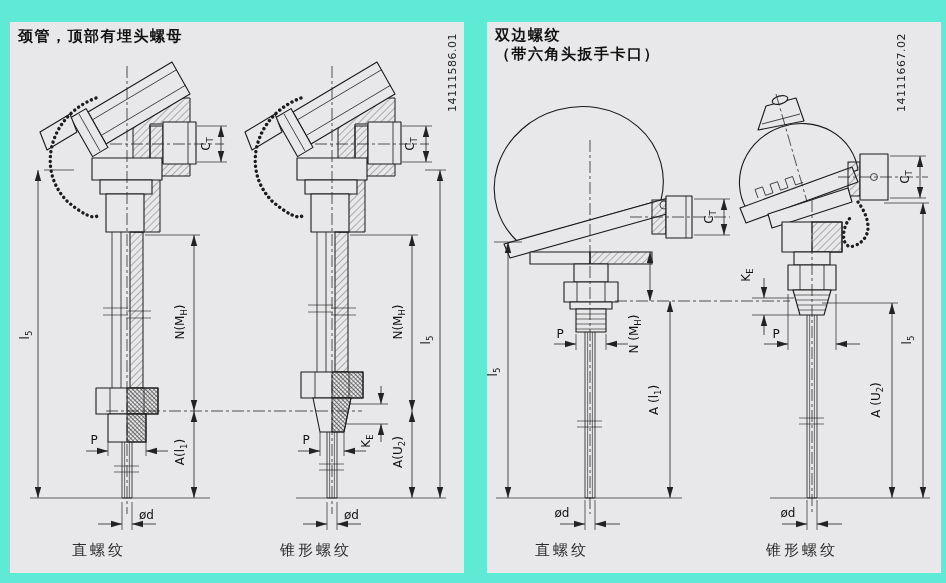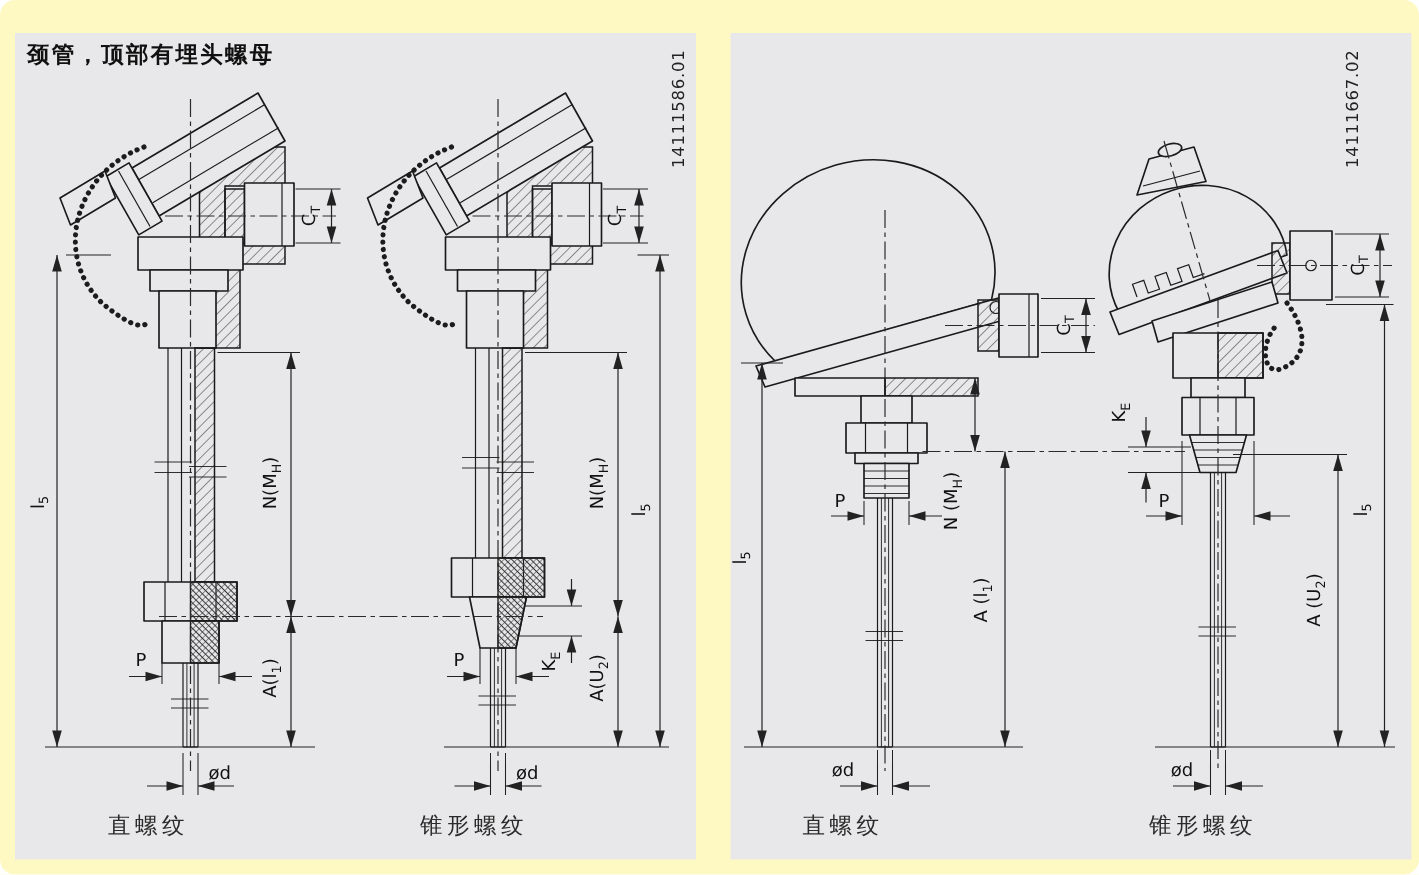--- a/index.html
+++ b/index.html
@@ -1,17 +1,17 @@
 <!DOCTYPE html>
 <html><head>
 <meta charset="utf-8">
 <style>
   html,body{margin:0;padding:0;background:#ffffff;}
-  .page{position:relative;width:946px;height:583px;background:#fef9c3;overflow:hidden;
-        font-family:"DejaVu Sans",sans-serif;border-radius:10px;}
+  .page{position:relative;width:946px;height:583px;background:#5eead4;overflow:hidden;
+        font-family:"DejaVu Sans",sans-serif;}
   .panel{position:absolute;top:22px;width:454px;height:551px;background:#e8e8ea;}
   #panel-left{left:10px;}
   #panel-right{left:487px;}
   .panel-title{position:absolute;font-size:15px;font-weight:bold;color:#111;
                letter-spacing:1.5px;line-height:19px;white-space:nowrap;z-index:3;}
   #title-left{left:18px;top:27px;}
   #title-right{left:495px;top:26px;}
   .caption{position:absolute;top:541px;font-size:15px;color:#2b2b2b;letter-spacing:3px;
            transform:translateX(-50%);white-space:nowrap;z-index:3;}
   svg.drawings{position:absolute;left:0;top:0;z-index:2;}
@@ -31,20 +31,24 @@
 </style>
 </head>
 <body>
 
 <div class="page">
 
   <section class="panel" id="panel-left"></section>
   <section class="panel" id="panel-right"></section>
 
   <div class="panel-title" id="title-left">颈管，顶部有埋头螺母</div>
+  <div class="panel-title" id="title-right">
+    <div>双边螺纹</div>
+    <div>（带六角头扳手卡口）</div>
+  </div>
 
   <div class="caption" style="left:99px">直螺纹</div>
   <div class="caption" style="left:316px">锥形螺纹</div>
   <div class="caption" style="left:562px">直螺纹</div>
   <div class="caption" style="left:802px">锥形螺纹</div>
 
   <svg class="drawings" width="946" height="583" viewBox="0 0 946 583">
     <defs>
       <pattern id="hatch" patternUnits="userSpaceOnUse" width="5" height="5" patternTransform="rotate(45)">
         <line x1="0" y1="0" x2="0" y2="5" stroke="#4a4a4a" stroke-width="0.8"></line>

